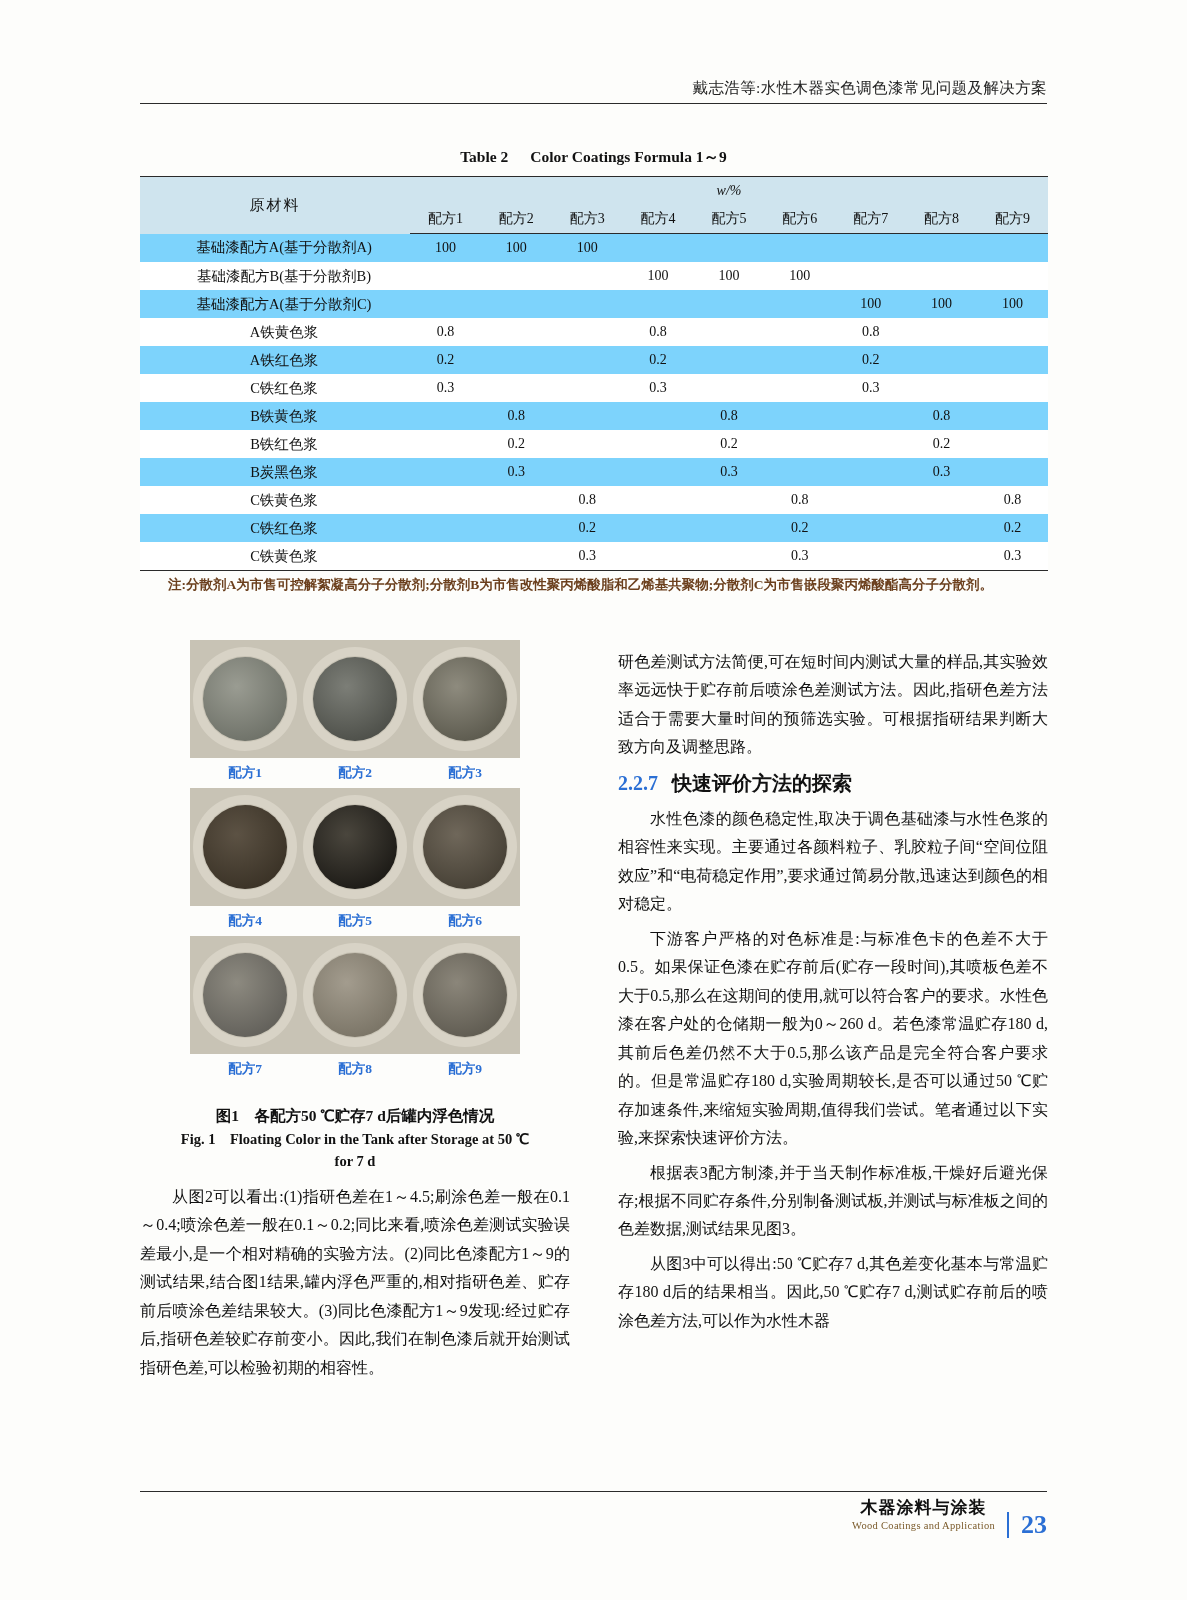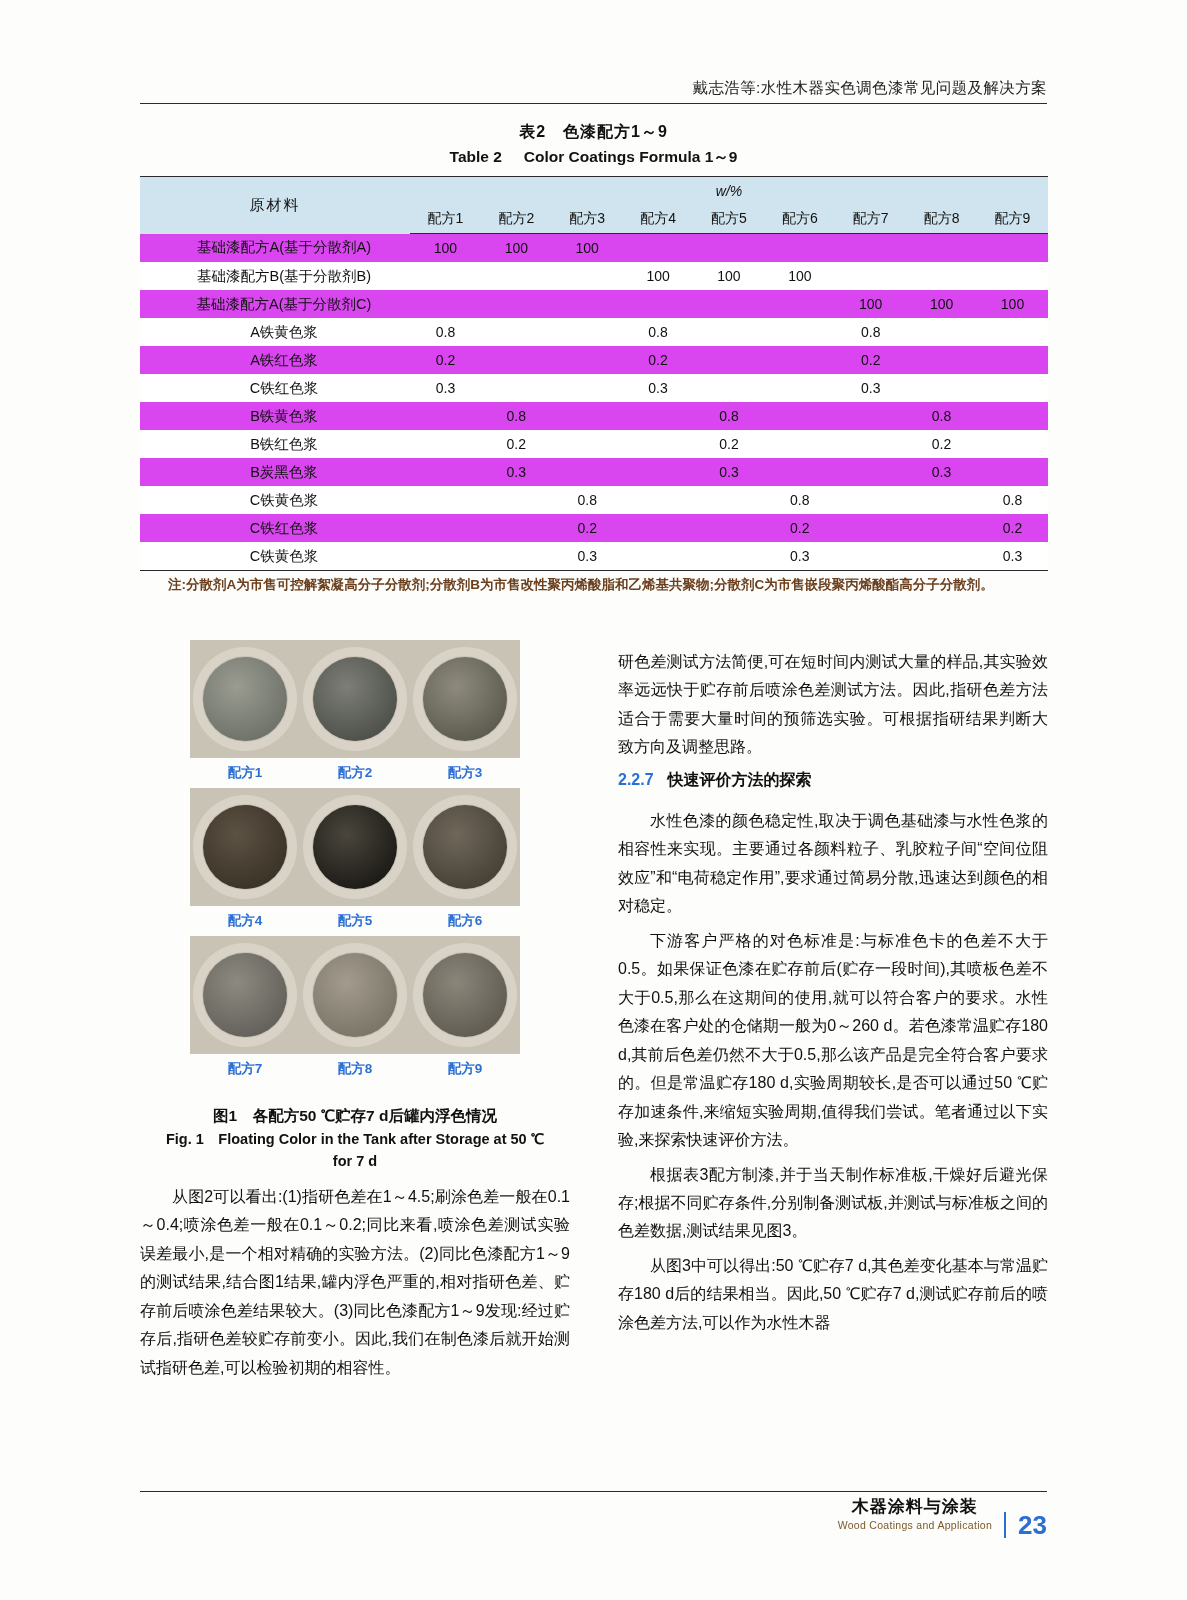--- a/index.html
+++ b/index.html
@@ -6,21 +6,21 @@
     margin: 0;
     padding: 0;
     background: #f2f2f0;
   }
   .page {
     position: relative;
     width: 1187px;
     height: 1600px;
     background: #fdfdfb;
     margin: 0 auto;
-    font-family: Liberation Sans, sans-serif;
+    font-family: Liberation Serif, serif;
     color: #111;
     overflow: hidden;
   }
 
   
   .header {
     position: absolute;
     top: 78px;
     right: 140px;
     font-size: 15.5px;
@@ -88,21 +88,21 @@
     background: #cfe4ee;
     border-bottom: 1.1px solid #2a2a2a;
     height: 32px;
     font-size: 14px;
   }
   .hdr-first {
     font-style: normal !important;
     font-size: 15px !important;
     letter-spacing: 2px;
   }
-  tr.band td { background: #d946ef; }
+  tr.band td { background: #7dd3fc; }
   tr.plain td { background: #ffffff; }
   td.matname {
     text-align: left;
     padding-left: 18px !important;
     font-size: 14.5px;
     white-space: nowrap;
   }
   tr.last td { border-bottom: 1.4px solid #2a2a2a; }
 
   
@@ -193,22 +193,22 @@
 
   
   .rightcol {
     position: absolute;
     top: 640px;
     left: 618px;
     width: 430px;
   }
   .rightcol .body-par:first-child { text-indent: 0; margin-top: 8px; }
   .sec-head {
-    margin: 8px 0 16px 0;
-    font-size: 16px;
+    margin: 8px 0 8px 0;
+    font-size: 20px;
     font-weight: bold;
   }
   .sec-head .num {
     color: #2b6fd4;
     margin-right: 14px;
   }
 
   
   .footer {
     position: absolute;
@@ -250,21 +250,20 @@
   }
 </style>
 </head>
 <body>
 
 <div class="page">
 
   <div class="header">戴志浩等:水性木器实色调色漆常见问题及解决方案</div>
   <div class="header-rule"></div>
 
-  <div class="tbl-title-cn">表2　色漆配方1～9</div>
   <div class="tbl-title-en">
     <span>Table 2</span><span class="t-gap"></span><span>Color Coatings Formula 1～9</span>
   </div>
 
   <div class="table-wrap">
     <table class="data">
       <tbody id="tbl-body">
       <tr class="hdr-top">
             <td rowspan="2" class="hdr-first" style="width: 270px;">原材料</td>
             <td colspan="9">w/%</td>

